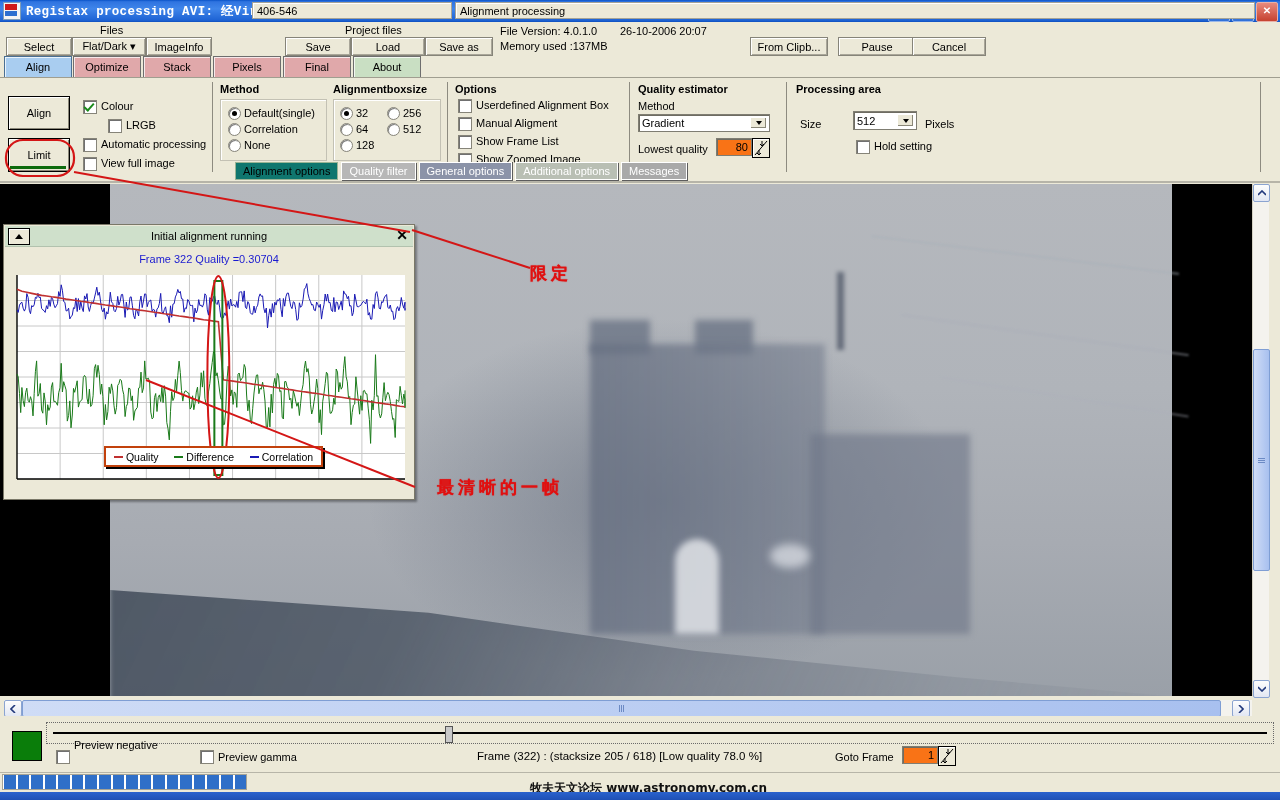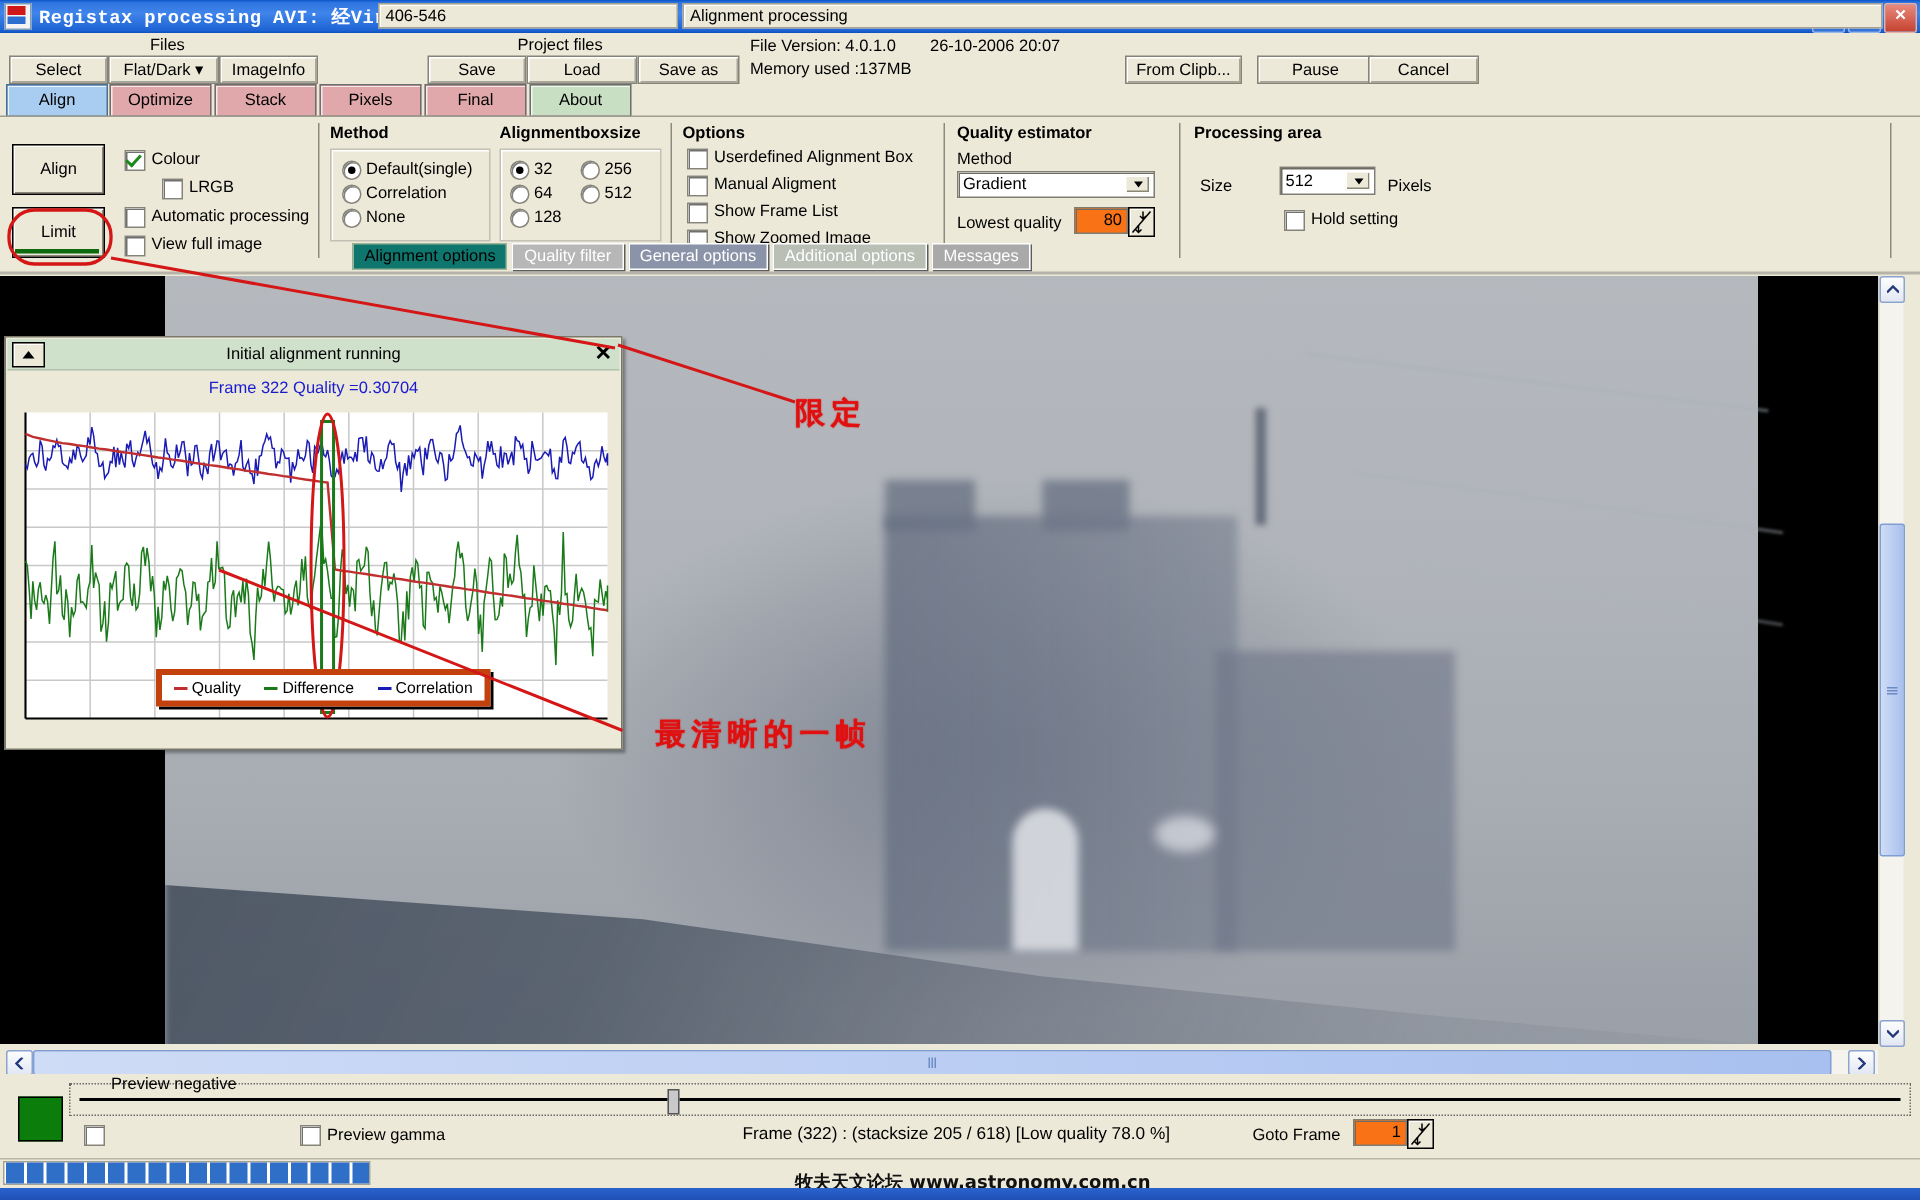--- a/index.html
+++ b/index.html
@@ -192,29 +192,29 @@
     border:1px solid #000;box-shadow:inset 1px 1px 0 #fff;
     display:flex;align-items:center;justify-content:center;
   }
   .dlgroll i{display:block;width:0;height:0;border-left:4px solid transparent;border-right:4px solid transparent;border-bottom:5px solid #000;}
   .dlgclose{position:absolute;right:6px;top:2px;font-size:14px;font-weight:bold;color:#000;line-height:16px;cursor:default;}
   .dlgsub{position:absolute;left:0;top:28px;width:410px;text-align:center;font-size:11px;color:#1a1ad0;}
   .graphwrap{position:absolute;left:5px;top:46px;width:400px;height:215px;}
   .graphwrap svg{display:block;}
   .legend{
     position:absolute;left:100px;top:221px;width:215px;height:17px;background:#fff;
-    border:4px solid #c2410c;box-shadow:2px 2px 0 #000;
+    border:2px solid #c2410c;box-shadow:2px 2px 0 #000;
     display:flex;align-items:center;justify-content:space-around;
     font-size:10.5px;color:#000;
   }
   .legend span{display:flex;align-items:center;gap:3px;white-space:nowrap;}
   .legend i{display:inline-block;width:9px;height:2px;}
 
   
-  .annot{position:absolute;color:#e01010;font-size:20px;font-weight:bold;white-space:nowrap;
+  .annot{position:absolute;color:#e01010;font-size:17px;font-weight:bold;white-space:nowrap;
     font-family:"DejaVu Sans",sans-serif;letter-spacing:4px;text-shadow:0 0 1px #e01010;}
   .ovl{position:absolute;left:0;top:0;width:1280px;height:800px;pointer-events:none;}
 
   
   .vsb{position:absolute;left:1252px;top:184px;width:16px;height:512px;background:#f4f3ee;border-left:1px solid #d6d3c4;}
   .hsb{position:absolute;left:4px;top:700px;width:1248px;height:16px;background:#f4f3ee;}
   .sbbtn{
     position:absolute;background:linear-gradient(to bottom,#fdfdfd,#e2e7f3);
     border:1px solid #8ba4d0;border-radius:2px;
     display:flex;align-items:center;justify-content:center;
@@ -528,25 +528,25 @@
   <div class="annot" style="left:437px;top:476px;">最清晰的一帧</div>
 
   <div class="bottom"></div>
   <div class="swatch"></div>
   <div class="slider">
     <div class="track"></div>
     <div class="knob"></div>
   </div>
 
   <div class="cb" style="left:56px;top:750px;"></div>
-  <div class="lbl" style="left:74px;top:717px;">Preview negative</div>
+  <div class="lbl" style="left:74px;top:739px;">Preview negative</div>
   <div class="cb" style="left:200px;top:750px;"></div>
   <div class="lbl" style="left:218px;top:751px;">Preview gamma</div>
 
-  <div class="lbl" style="left:477px;top:750px;font-size:11.5px;margin-left:18px;">Frame (322) :  (stacksize 205 / 618) [Low quality 78.0 %]</div>
+  <div class="lbl" style="left:477px;top:750px;font-size:11.5px;">Frame (322) :  (stacksize 205 / 618) [Low quality 78.0 %]</div>
   <div class="lbl" style="left:835px;top:751px;">Goto Frame</div>
   <div class="numfield" style="left:902px;top:746px;width:36px;height:18px;">1</div>
   <div class="spin" style="left:938px;top:746px;width:16px;height:18px;">
     <svg width="14" height="16" viewBox="0 0 14 16">
       <line x1="1" y1="15" x2="13" y2="1" stroke="#000" stroke-width="1"></line>
       <path d="M8 1 L8 6 M6 4 L8 6 L10 4" stroke="#000" stroke-width="1" fill="none"></path>
       <path d="M5 15 L5 10 M3 13 L5 15 L7 13" stroke="#000" stroke-width="1" fill="none"></path>
     </svg>
   </div>
 

